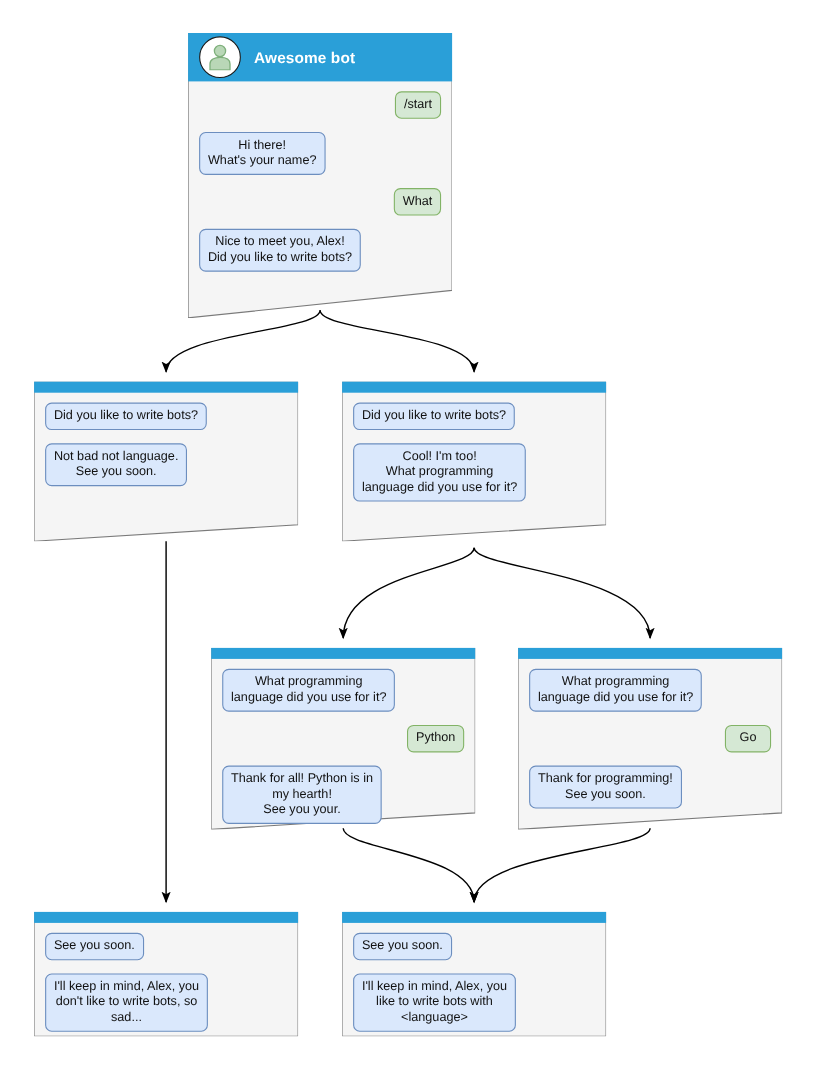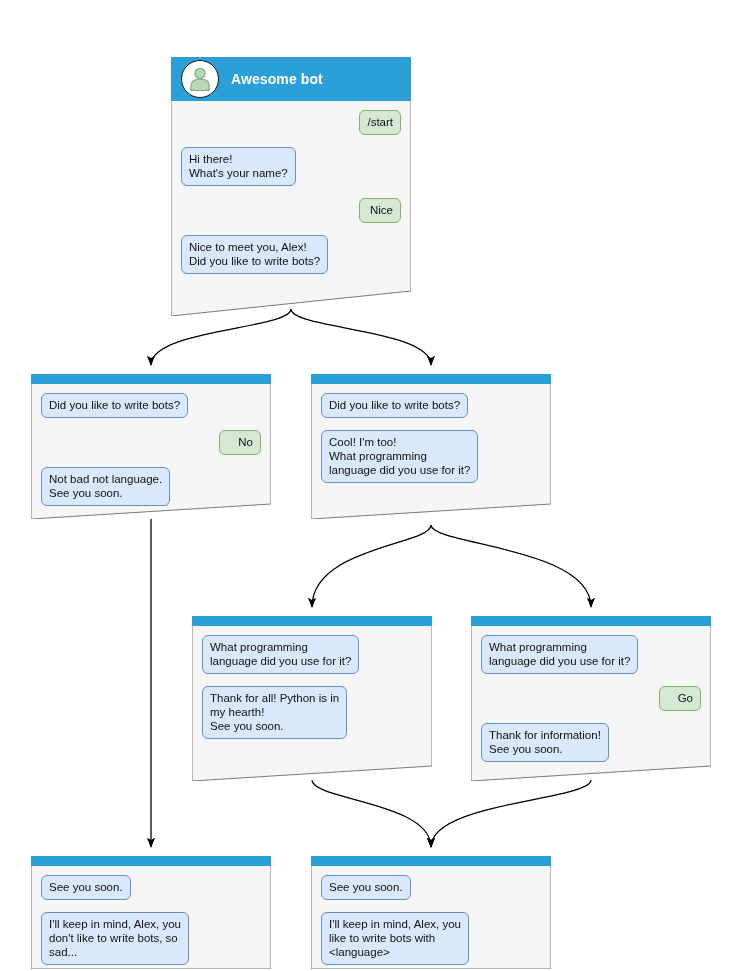--- a/index.html
+++ b/index.html
@@ -13,21 +13,20 @@
     width: 743px;
     height: 971px;
     position: relative;
     overflow: hidden;
   }
   #canvas {
     position: absolute;
     left: 0; top: 0;
     width: 743px;
     height: 899px;
-    margin-top: 27px;
   }
   #edges {
     position: absolute;
     left: 0; top: 0;
     width: 743px;
     height: 971px;
     pointer-events: none;
   }
   .node {
     position: absolute;
@@ -91,26 +90,27 @@
     color: #111111;
     border-radius: 6px;
     padding: 4px 7px 5px 7px;
     max-width: 86%;
     white-space: pre-line;
     box-sizing: border-box;
   }
   .bubble.bot {
     background: #dae8fc;
     border: 1px solid #6c8ebf;
+    text-align: center;
   }
   .bubble.user {
     background: #d5e8d4;
     border: 1px solid #82b366;
     min-width: 42px;
-    text-align: right;
+    text-align: center;
   }
 </style>
 </head>
 <body>
 
 <div id="canvas">
 
   <svg id="edges" viewBox="0 0 743 971" xmlns="http://www.w3.org/2000/svg">
     <defs>
       <marker id="arrowhead" markerWidth="9" markerHeight="9" refX="7.2" refY="3.2" orient="auto" markerUnits="strokeWidth">
@@ -145,42 +145,39 @@
           </div>
           <div class="chat-body">
             <div class="msg-row user">
               <div class="bubble user">/start</div>
             </div>
             <div class="msg-row bot">
               <div class="bubble bot">Hi there!
 What's your name?</div>
             </div>
             <div class="msg-row user">
-              <div class="bubble user">Nice</div>
+              <div class="bubble user">What</div>
             </div>
             <div class="msg-row bot">
               <div class="bubble bot">Nice to meet you, Alex!
 Did you like to write bots?</div>
             </div>
           </div>
         </div>
       </div>
       <div class="node" style="left: 31px; top: 347px; width: 240px; height: 145px;">
         <svg class="node-shape" viewBox="0 0 240 145" preserveAspectRatio="none">
           <path d="M 0 0 L 240 0 L 240 130 L 0 145 Z" fill="#f5f5f5" stroke="#7a7a7a" stroke-width="1"></path>
         </svg>
         <div class="node-content">
           <div class="node-header" style="background: rgb(42, 159, 216);"></div>
           <div class="chat-body">
             <div class="msg-row bot">
               <div class="bubble bot">Did you like to write bots?</div>
             </div>
-            <div class="msg-row user">
-              <div class="bubble user">No</div>
-            </div>
             <div class="msg-row bot">
               <div class="bubble bot">Not bad not language.
 See you soon.</div>
             </div>
           </div>
         </div>
       </div>
       <div class="node" style="left: 311px; top: 347px; width: 240px; height: 145px;">
         <svg class="node-shape" viewBox="0 0 240 145" preserveAspectRatio="none">
           <path d="M 0 0 L 240 0 L 240 130 L 0 145 Z" fill="#f5f5f5" stroke="#7a7a7a" stroke-width="1"></path>
@@ -203,44 +200,47 @@
         <svg class="node-shape" viewBox="0 0 240 165" preserveAspectRatio="none">
           <path d="M 0 0 L 240 0 L 240 150 L 0 165 Z" fill="#f5f5f5" stroke="#7a7a7a" stroke-width="1"></path>
         </svg>
         <div class="node-content">
           <div class="node-header" style="background: rgb(42, 159, 216);"></div>
           <div class="chat-body">
             <div class="msg-row bot">
               <div class="bubble bot">What programming
 language did you use for it?</div>
             </div>
+            <div class="msg-row user">
+              <div class="bubble user">Python</div>
+            </div>
             <div class="msg-row bot">
               <div class="bubble bot">Thank for all! Python is in
 my hearth!
-See you soon.</div>
+See you your.</div>
             </div>
           </div>
         </div>
       </div>
       <div class="node" style="left: 471px; top: 589px; width: 240px; height: 165px;">
         <svg class="node-shape" viewBox="0 0 240 165" preserveAspectRatio="none">
           <path d="M 0 0 L 240 0 L 240 150 L 0 165 Z" fill="#f5f5f5" stroke="#7a7a7a" stroke-width="1"></path>
         </svg>
         <div class="node-content">
           <div class="node-header" style="background: rgb(42, 159, 216);"></div>
           <div class="chat-body">
             <div class="msg-row bot">
               <div class="bubble bot">What programming
 language did you use for it?</div>
             </div>
             <div class="msg-row user">
               <div class="bubble user">Go</div>
             </div>
             <div class="msg-row bot">
-              <div class="bubble bot">Thank for information!
+              <div class="bubble bot">Thank for programming!
 See you soon.</div>
             </div>
           </div>
         </div>
       </div>
       <div class="node" style="left: 31px; top: 829px; width: 240px; height: 113px;">
         <svg class="node-shape" viewBox="0 0 240 113" preserveAspectRatio="none">
           <path d="M 0 0 L 240 0 L 240 113 L 0 113 Z" fill="#f5f5f5" stroke="#7a7a7a" stroke-width="1"></path>
         </svg>
         <div class="node-content">

